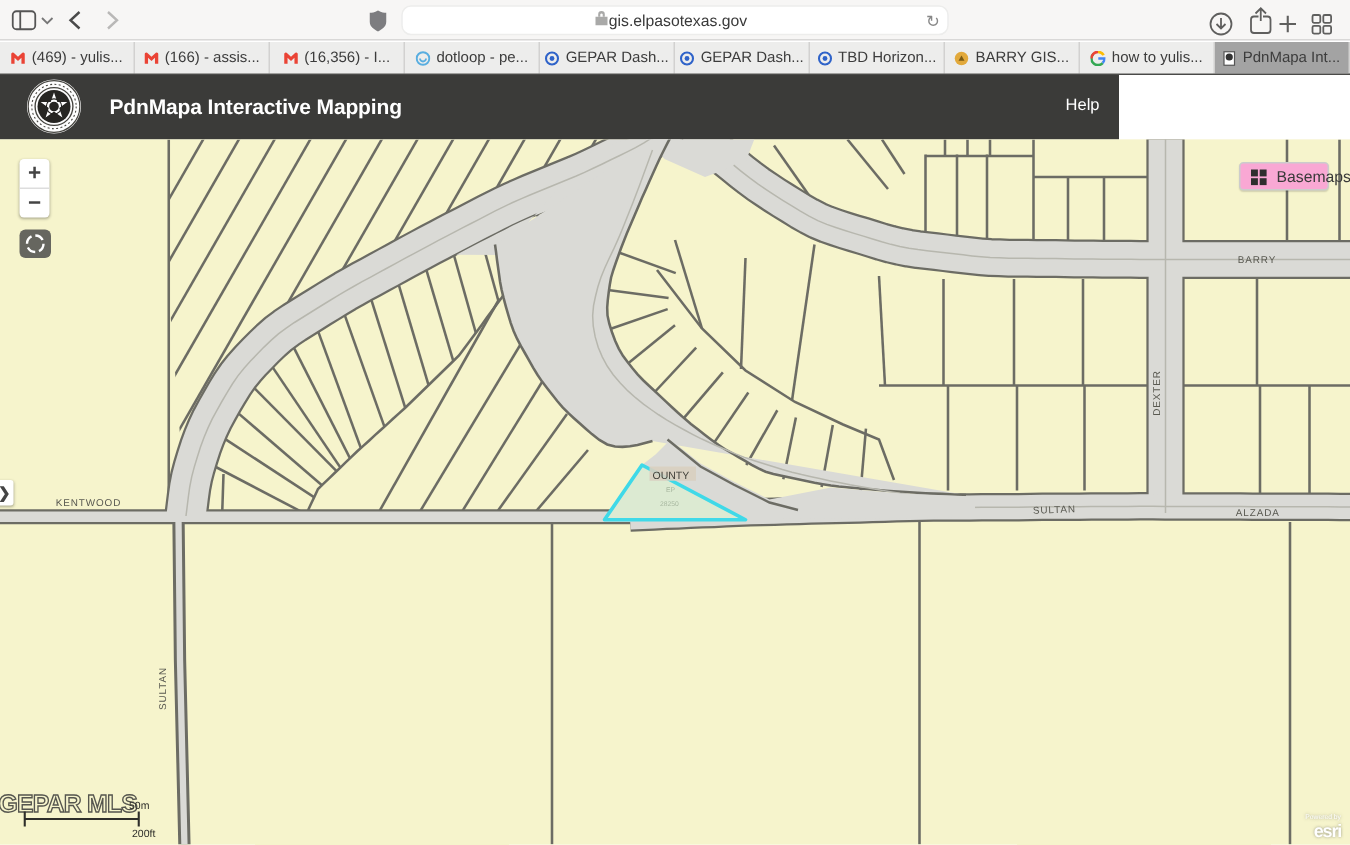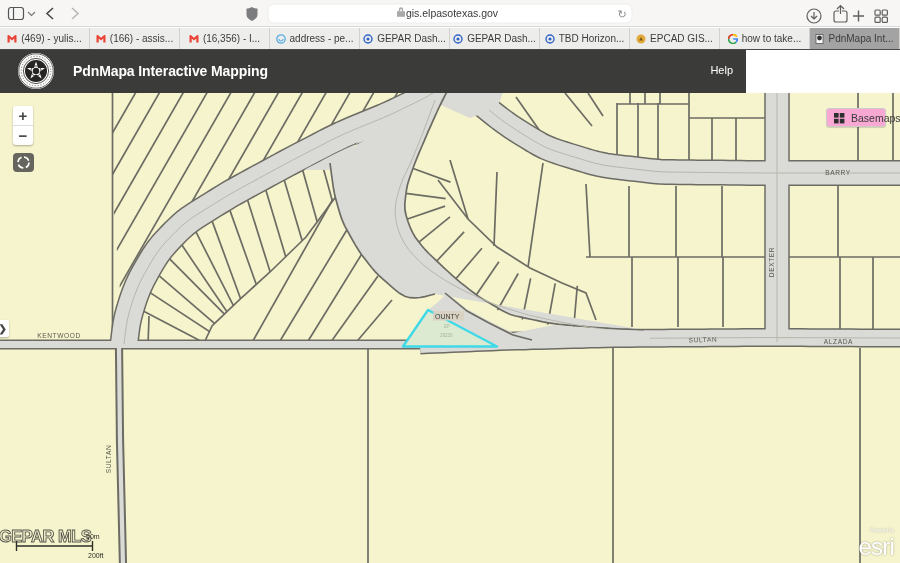--- a/index.html
+++ b/index.html
@@ -18,21 +18,21 @@
 #map{position:absolute;left:0;top:93px;width:900px;height:470px;background:#f6f4cc}
 #zoomc{position:absolute;left:13px;top:13px;width:20px;height:39px;font-weight:bold;color:#444;background:#fff;border-radius:3px;box-shadow:0 1px 2px rgba(0,0,0,.3)}
 #zoomc div{height:19.5px;display:flex;align-items:center;justify-content:center;font-size:15px}
 #zoomc div:first-child{border-bottom:1px solid #ddd}
 #locate{position:absolute;left:12.5px;top:60px;width:21px;height:19px;background:#66665f;border-radius:4px;display:flex;align-items:center;justify-content:center}
 #expand{position:absolute;left:-8px;top:227px;width:17px;height:17px;background:#fff;border-radius:2px;box-shadow:0 1px 2px rgba(0,0,0,.3);display:flex;align-items:center;justify-content:flex-end;font-size:10px;font-weight:bold;color:#444;padding-right:2px}
 #basemaps{position:absolute;right:14px;top:15px;width:60px;height:19px;background:#f9a8d4;border:1px solid #ccc;border-radius:3px;box-shadow:0 1px 1px rgba(0,0,0,.15);display:flex;align-items:center;font-size:10.5px;color:#3a3a3a;padding-left:6px}
 #gepar{position:absolute;left:-1px;top:434px;font-size:16.5px;letter-spacing:-0.5px;color:transparent;-webkit-text-stroke:0.9px #55554e;font-weight:bold}
 #esri{position:absolute;right:6px;bottom:2px;color:#fff;text-align:right;text-shadow:0 0 2px rgba(90,90,80,.6)}
 #esri .p{font-size:4.5px}
-#esri .e{font-size:24px;font-weight:normal;letter-spacing:-0.8px}
+#esri .e{font-size:12px;font-weight:bold;letter-spacing:-0.8px}
 </style></head>
 <body>
 <div id="toolbar">
 <svg width="900" height="27">
   <g stroke="#555" stroke-width="1.2" fill="none">
     <rect x="8.5" y="7.5" width="15" height="12" rx="2.5"></rect>
         <line x1="13.5" y1="7.5" x2="13.5" y2="19.5"></line>
     <path d="M28,12 l3.5,3.5 l3.5,-3.5" stroke="#777"></path>
     <path d="M53,8 l-6,5.5 l6,5.5" stroke="#4a4a4a" stroke-width="1.6"></path>
     <path d="M72,8 l6,5.5 l-6,5.5" stroke="#b9b8b7" stroke-width="1.6"></path>
@@ -80,21 +80,21 @@
       <svg class="ic" width="10" height="9">
         <path d="M0.5,8.5 v-6.5 a1,1 0 0 1 1.6,-0.8 L5,3.8 7.9,1.2 a1,1 0 0 1 1.6,0.8 v6.5 h-2.2 v-4 L5,6.6 2.7,4.5 v4 Z" fill="#ea4335"></path>
       </svg>
       <span>(16,356) - I...</span>
     </div>
     <div class="tab">
       <svg class="ic" width="10" height="10">
         <circle cx="5" cy="5" r="4.2" fill="none" stroke="#59aee0" stroke-width="1.3"></circle>
         <path d="M3,5 a2,2 0 0 0 4,0" fill="none" stroke="#59aee0" stroke-width="1.2"></path>
       </svg>
-      <span>address - pe...</span>
+      <span>dotloop - pe...</span>
     </div>
     <div class="tab">
       <svg class="ic" width="10" height="10">
         <circle cx="5" cy="5" r="4" fill="none" stroke="#2f63c9" stroke-width="1.4"></circle>
         <circle cx="5" cy="5" r="1.6" fill="#2f63c9"></circle>
       </svg>
       <span>GEPAR Dash...</span>
     </div>
     <div class="tab">
       <svg class="ic" width="10" height="10">
@@ -108,30 +108,30 @@
         <circle cx="5" cy="5" r="4" fill="none" stroke="#2f63c9" stroke-width="1.4"></circle>
         <circle cx="5" cy="5" r="1.6" fill="#2f63c9"></circle>
       </svg>
       <span>TBD Horizon...</span>
     </div>
     <div class="tab">
       <svg class="ic" width="10" height="10">
         <circle cx="5" cy="5" r="4.5" fill="#e2a93b"></circle>
         <path d="M3,6.5 l2,-3.5 2,3.5 Z" fill="#7a5a14"></path>
       </svg>
-      <span>EPCAD GIS...</span>
+      <span>BARRY GIS...</span>
     </div>
     <div class="tab">
       <svg class="ic" width="10" height="10">
         <path d="M5,5 m4.4,0 a4.4,4.4 0 0 1 -8.8,0" fill="none" stroke="#34a853" stroke-width="1.7" transform="rotate(45 5 5)"></path>
         <path d="M5,5 m-4.4,0 a4.4,4.4 0 0 1 4.4,-4.4" fill="none" stroke="#ea4335" stroke-width="1.7"></path>
         <path d="M5,0.6 a4.4,4.4 0 0 1 3.8,2.2" fill="none" stroke="#fbbc05" stroke-width="1.7"></path>
         <path d="M5.2,5 h4.2 a4.3,4.3 0 0 1 -1.3,3" fill="none" stroke="#4285f4" stroke-width="1.7"></path>
       </svg>
-      <span>how to take...</span>
+      <span>how to yulis...</span>
     </div>
     <div class="tab active">
       <svg class="ic" width="9" height="10">
         <rect x="1" y="0.5" width="7" height="9" fill="#fff" stroke="#555" stroke-width="0.8"></rect>
         <circle cx="4.5" cy="4" r="2.4" fill="#333"></circle>
       </svg>
       <span>PdnMapa Int...</span>
     </div>
 </div>
 <div id="dark"></div>

